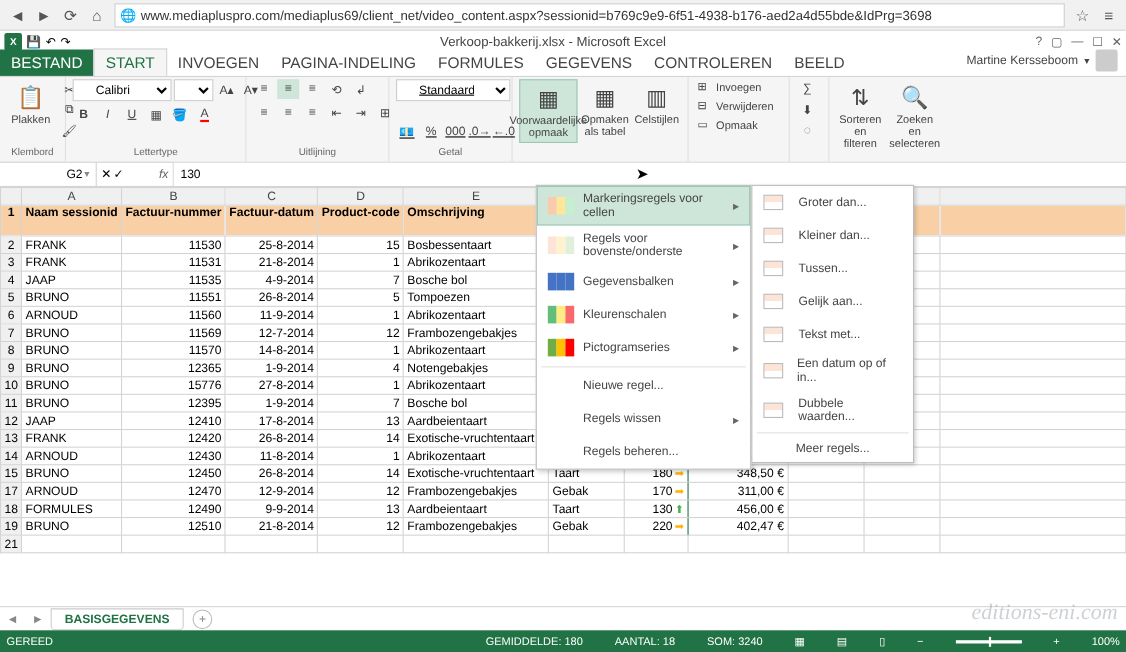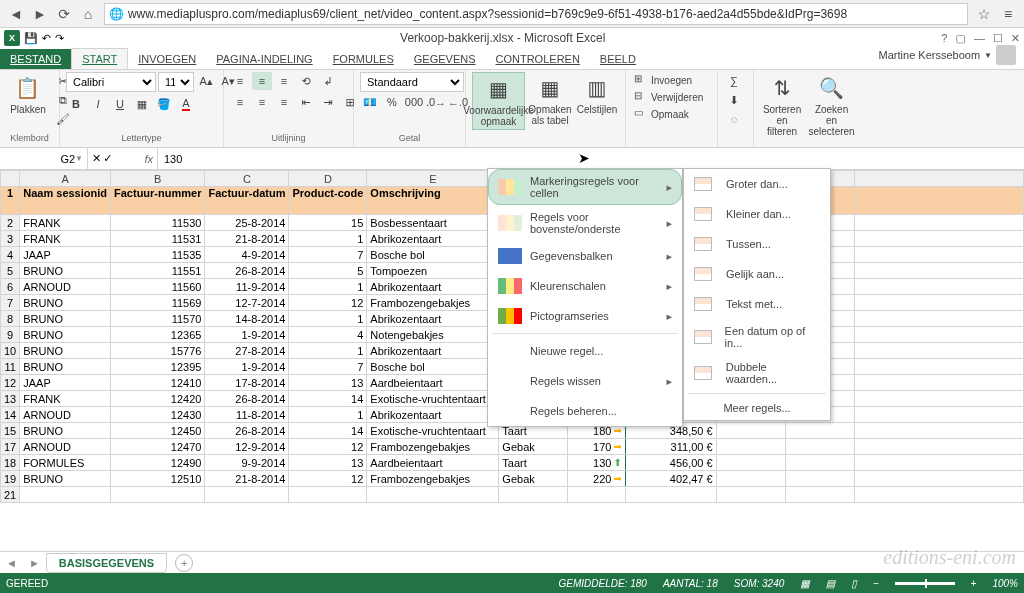--- a/index.html
+++ b/index.html
@@ -13,38 +13,38 @@
 
 
 .excel-title { height: 20px; background: #fff; display: flex; align-items: center; justify-content: space-between; padding: 0 4px; }
 .excel-title .left { display: flex; align-items: center; gap: 4px; }
 .excel-title .center { color: #444; font-size: 12px; }
 .excel-title .right { display: flex; gap: 8px; color: #666; }
 .excel-icon { width: 16px; height: 16px; background: #217346; color: #fff; font-size: 9px; font-weight: bold; display: flex; align-items: center; justify-content: center; border-radius: 2px; }
 
 
 .ribbon-tabs { height: 22px; display: flex; align-items: flex-end; border-bottom: 1px solid #d4d4d4; }
-.ribbon-tab { padding: 4px 10px; font-size: 11px; color: #444; cursor: pointer; text-transform: uppercase; text-decoration: underline; }
+.ribbon-tab { padding: 4px 10px; font-size: 14px; color: #444; cursor: pointer; text-transform: uppercase; }
 .ribbon-tab.file { background: #217346; color: #fff; }
 .ribbon-tab.active { background: #f5f5f5; border: 1px solid #d4d4d4; border-bottom: none; color: #217346; }
 .ribbon-account { margin-left: auto; padding: 4px 8px; font-size: 11px; color: #444; display: flex; align-items: center; gap: 4px; }
 .ribbon-account .avatar { width: 20px; height: 20px; background: #ccc; border-radius: 2px; }
 
 
 .ribbon { height: 78px; background: #f5f5f5; border-bottom: 1px solid #d4d4d4; display: flex; }
 .ribbon-group { border-right: 1px solid #e0e0e0; padding: 2px 6px; display: flex; flex-direction: column; justify-content: space-between; position: relative; }
 .ribbon-group-label { font-size: 9px; color: #666; text-align: center; padding-bottom: 2px; }
 .ribbon-group-content { display: flex; gap: 3px; align-items: flex-start; flex: 1; }
 .ribbon-btn-large { display: flex; flex-direction: column; align-items: center; padding: 2px 4px; cursor: pointer; font-size: 10px; color: #444; min-width: 44px; }
 .ribbon-btn-large.open { background: #cde6d9; border: 1px solid #9cc7b1; }
 .ribbon-btn-large .ico { width: 28px; height: 28px; display: flex; align-items: center; justify-content: center; font-size: 20px; margin-bottom: 2px; }
 .ribbon-btn-large span { line-height: 11px; text-align: center; }
 .ribbon-small-row { display: flex; gap: 2px; }
 .ribbon-small-btn { width: 20px; height: 18px; display: flex; align-items: center; justify-content: center; font-size: 11px; color: #444; cursor: pointer; }
-.ribbon-select { height: 20px; font-size: 11px; border: 1px solid #ccc; background: #fff; padding: 0 2px; }
+.ribbon-select { height: 20px; font-size: 11px; border: 1px solid #ccc; background: #fff; padding: 0 16px; }
 .ribbon-col { display: flex; flex-direction: column; gap: 1px; }
 .ribbon-mini { font-size: 10px; color: #444; padding: 1px 2px; display: flex; align-items: center; gap: 3px; }
 .ribbon-mini .mico { width: 14px; height: 14px; }
 
 
 .formula-bar { height: 22px; border-bottom: 1px solid #d4d4d4; display: flex; align-items: center; }
 .name-box { width: 88px; border-right: 1px solid #d4d4d4; height: 100%; display: flex; align-items: center; padding: 0 4px; font-size: 11px; }
 .name-box input { border: none; outline: none; width: 100%; font-size: 11px; text-align: right; }
 .fx-btns { display: flex; gap: 2px; padding: 0 4px; border-right: 1px solid #d4d4d4; height: 100%; align-items: center; }
 .fx { font-style: italic; color: #666; margin-left: 30px; }
@@ -60,30 +60,30 @@
 .sheet td.r { text-align: right; }
 .active-col-hdr { background: #cde6d9 !important; }
 .arrow-cell { display: flex; align-items: center; justify-content: flex-end; gap: 2px; }
 .arr { font-size: 10px; }
 .arr.up { color: #4CAF50; }
 .arr.down { color: #E53935; }
 .arr.side { color: #FFB300; }
 
 
 .menu { position: absolute; background: #fff; border: 1px solid #bbb; box-shadow: 2px 2px 4px rgba(0,0,0,0.2); z-index: 100; }
-.menu-item { display: flex; align-items: center; padding: 6px 10px; font-size: 11px; color: #444; cursor: pointer; border-radius: 12px; }
+.menu-item { display: flex; align-items: center; padding: 6px 10px; font-size: 11px; color: #444; cursor: pointer; }
 .menu-item:hover, .menu-item.hov { background: #cde6d9; border: 1px solid #9cc7b1; padding: 5px 9px; }
 .menu-item .mi-icon { width: 24px; height: 18px; margin-right: 8px; display: flex; align-items: center; }
 .menu-item .mi-arrow { margin-left: auto; padding-left: 12px; color: #666; }
 .menu-sep { height: 1px; background: #e0e0e0; margin: 2px 4px; }
 
 
 .status-bar { position: absolute; bottom: 0; left: 0; right: 0; height: 20px; background: #217346; color: #fff; display: flex; align-items: center; font-size: 10px; padding: 0 6px; }
 .status-bar .sp { margin-right: 25px; }
-.status-bar .r { margin-left: auto; display: flex; gap: 16px; align-items: center; font-style: italic; }
+.status-bar .r { margin-left: auto; display: flex; gap: 29px; align-items: center; }
 
 
 .sheet-tabs { position: absolute; bottom: 20px; left: 0; right: 0; height: 22px; background: #fff; border-top: 1px solid #d4d4d4; display: flex; align-items: center; font-size: 11px; }
 .sheet-tabs .nav { padding: 0 6px; color: #888; }
 .sheet-tab { padding: 3px 12px; border: 1px solid #ccc; border-radius: 0 0 4px 4px; background: #fff; font-weight: bold; color: #217346; }
 .sheet-tabs .add { width: 18px; height: 18px; border: 1px solid #bbb; border-radius: 50%; display: flex; align-items: center; justify-content: center; margin-left: 8px; color: #888; }
 
 .watermark { position: absolute; right: 8px; bottom: 24px; font-size: 20px; color: rgba(130,140,150,0.4); font-family: Georgia, serif; font-style: italic; }
 
 .cf-ico { width: 26px; height: 16px; display: flex; }
@@ -198,21 +198,21 @@
         <div class="ribbon-small-btn">≡</div>
         <div class="ribbon-small-btn">⇤</div>
         <div class="ribbon-small-btn">⇥</div>
         <div class="ribbon-small-btn">⊞</div>
       </div>
     </div>
     <div class="ribbon-group-label">Uitlijning</div>
   </div>
 
   <div class="ribbon-group" style="width:112px;">
-    <div class="ribbon-group-content ribbon-col" style="gap:1px;">
+    <div class="ribbon-group-content ribbon-col" style="gap:19px;text-decoration:underline;">
       <select class="ribbon-select" style="width:104px;"><option>Standaard</option></select>
       <div class="ribbon-small-row">
         <div class="ribbon-small-btn">💶</div>
         <div class="ribbon-small-btn">%</div>
         <div class="ribbon-small-btn">000</div>
         <div class="ribbon-small-btn">.0→</div>
         <div class="ribbon-small-btn">←.0</div>
       </div>
     </div>
     <div class="ribbon-group-label">Getal</div>

